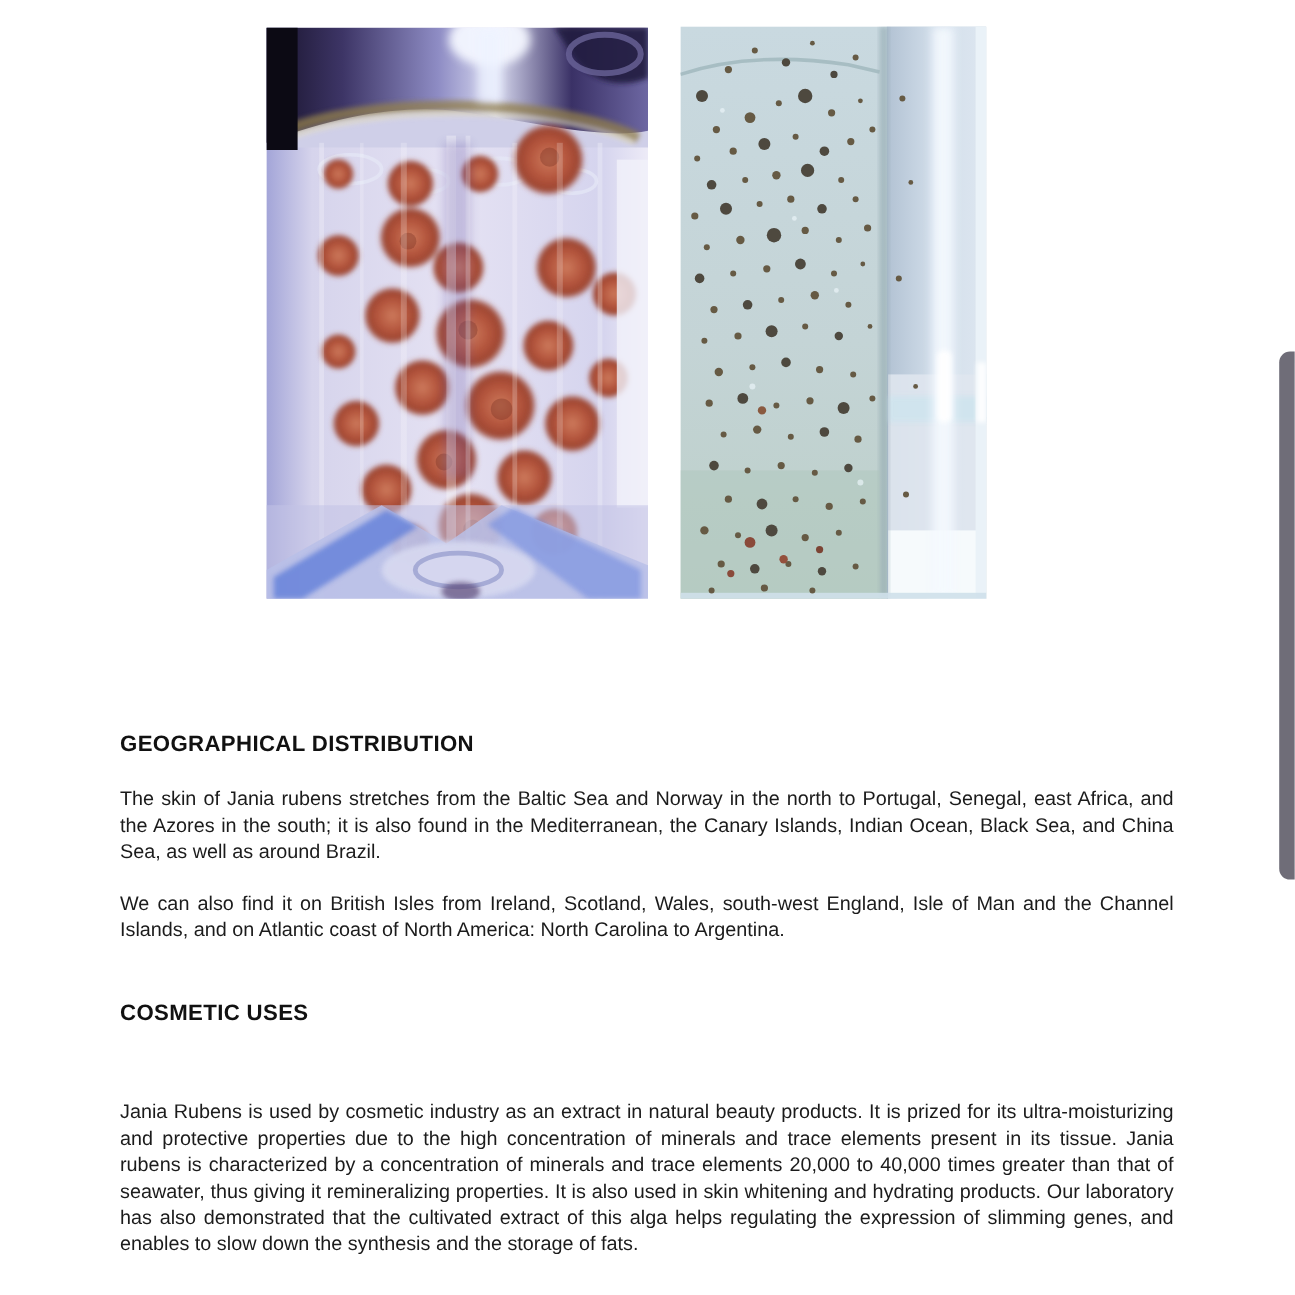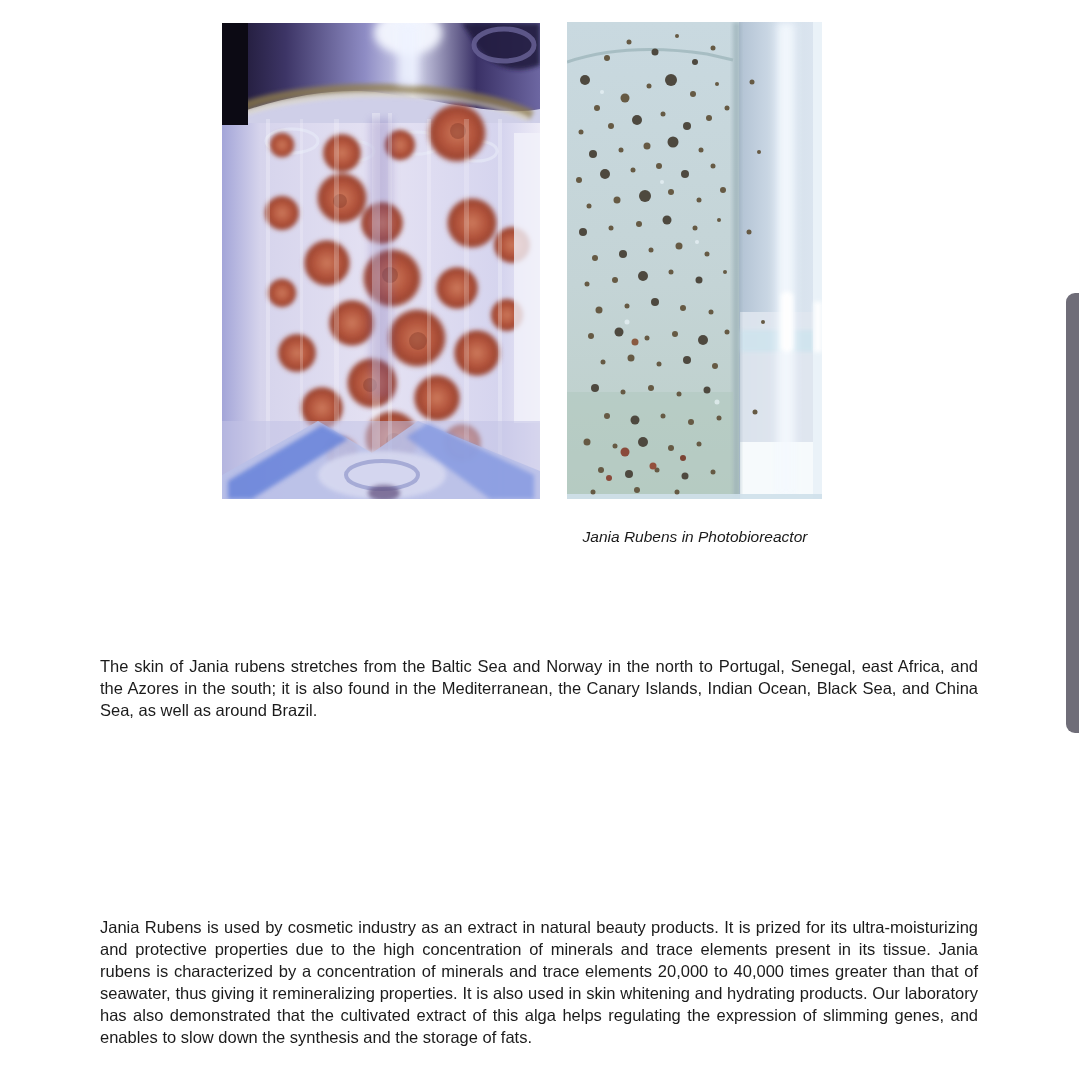--- a/index.html
+++ b/index.html
@@ -298,20 +298,22 @@
         <circle cx="95" cy="160" r="2"></circle>
         <circle cx="60" cy="300" r="2.5"></circle>
       <circle cx="130" cy="220" r="2"></circle>
         <circle cx="150" cy="380" r="2.5"></circle>
     </g>
 
     <rect x="214" y="270" width="12" height="60" fill="#ffffff" opacity="0.95" rx="5" filter="url(#b-b2)"></rect>
     <rect x="247" y="280" width="8" height="50" fill="#ffffff" opacity="0.9" filter="url(#b-b2)"></rect>
   </svg>
 
-  <div class="caption cap-right">Jania Rubens in Photobioreactor</div>
-
+
+  <h2 class="heading h-geo">GEOGRAPHICAL DISTRIBUTION</h2>
   <p class="body p1"><span>The skin of </span><span class="it">Jania rubens</span><span> stretches from the Baltic Sea and Norway in the north to Portugal, Senegal, east Africa, and the Azores in the south; it is also found in the Mediterranean, the Canary Islands, Indian Ocean, Black Sea, and China Sea, as well as around Brazil.</span></p>
-
+  <p class="body p2"><span>We can also find it on British Isles from Ireland, Scotland, Wales, south-west England, Isle of Man and the Channel Islands, and on Atlantic coast of North America: North Carolina to Argentina.</span></p>
+
+  <h2 class="heading h-cos">COSMETIC USES</h2>
   <p class="body p3"><span class="it">Jania Rubens</span><span> is used by cosmetic industry as an extract in natural beauty products. It is prized for its ultra-moisturizing and protective properties due to the high concentration of minerals and trace elements present in its tissue. </span><span class="it">Jania rubens</span><span> is characterized by a concentration of minerals and trace elements 20,000 to 40,000 times greater than that of seawater, thus giving it remineralizing properties.  It is also used in skin whitening and hydrating products. Our laboratory has also demonstrated that the cultivated extract of this alga helps regulating the expression of slimming genes, and enables to slow down the synthesis and the storage of fats.</span></p>
 
   <div class="scroll-thumb"></div>
 </div>
 
 </body></html>

